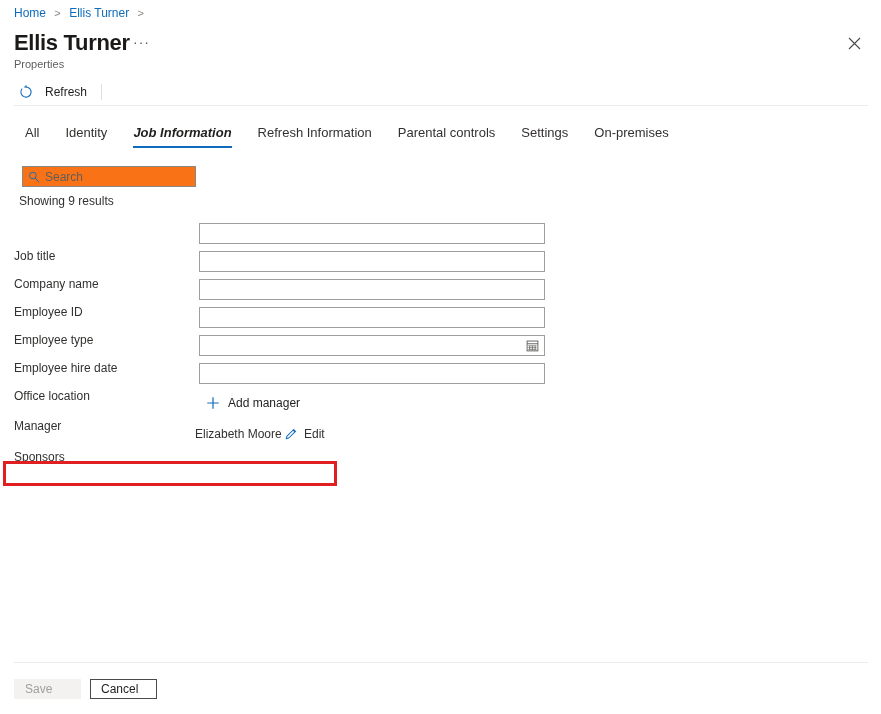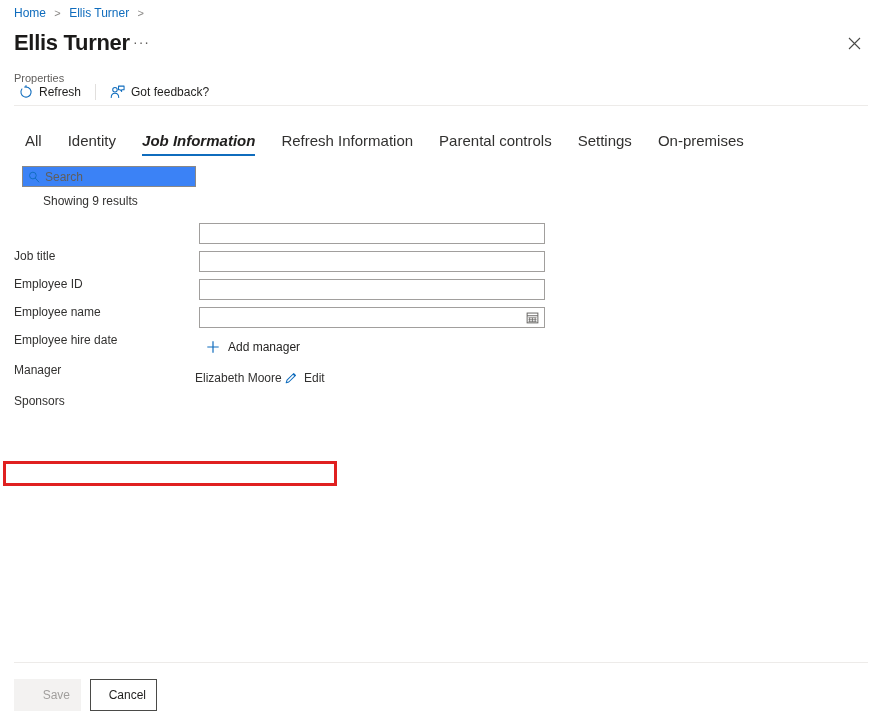--- a/index.html
+++ b/index.html
@@ -55,21 +55,21 @@
     top: 35px;
     font-size: 14px;
     color: #605e5c;
     letter-spacing: 1px;
     cursor: pointer;
     line-height: 14px;
   }
   .page-subtitle {
     position: absolute;
     left: 14px;
-    top: 71px;
+    top: 57px;
     font-size: 11px;
     line-height: 14px;
     color: #605e5c;
     white-space: nowrap;
   }
 
   
   .close-btn {
     position: absolute;
     right: 14px;
@@ -96,20 +96,21 @@
   }
   .cmd-item {
     display: flex;
     align-items: center;
     height: 24px;
     cursor: pointer;
     padding: 0 4px;
     font-size: 12px;
     color: #201f1e;
     white-space: nowrap;
+    gap: 6px;
   }
   .cmd-icon {
     width: 15px;
     height: 15px;
     margin-right: 6px;
     display: inline-flex;
     align-items: center;
     justify-content: center;
     color: #0f6cbd;
     flex: none;
@@ -133,25 +134,25 @@
   
   .tabs {
     position: absolute;
     left: 12px;
     top: 119px;
     display: flex;
     align-items: flex-start;
   }
   .tab {
     position: relative;
-    font-size: 15px;
+    font-size: 13px;
     line-height: 16px;
     color: #323130;
     padding: 2px 0 7px 0;
-    margin: 12px 13px;
+    margin: 4px 13px;
     cursor: pointer;
     white-space: nowrap;
   }
   .tab.active {
     font-weight: bold;
     color: #201f1e;
     font-style: italic;
   }
   .tab.active::after {
     content: "";
@@ -164,21 +165,21 @@
   }
 
   
   .search-wrap {
     position: absolute;
     left: 22px;
     top: 166px;
     width: 174px;
     height: 21px;
     border: 1px solid #8a8886;
-    background: #3b82f6;
+    background: #f97316;
     display: flex;
     align-items: center;
     box-sizing: border-box;
   }
   .search-icon {
     width: 22px;
     flex: none;
     display: flex;
     align-items: center;
     justify-content: center;
@@ -198,21 +199,20 @@
   .search-input::placeholder { color: #605e5c; opacity: 1; }
 
   .results-count {
     position: absolute;
     left: 19px;
     top: 193px;
     font-size: 12px;
     line-height: 16px;
     color: #323130;
     white-space: nowrap;
-    margin-left: 24px;
   }
 
   
   .form {
     position: absolute;
     left: 0;
     top: 219px;
     width: 881px;
   }
   .form-row {
@@ -342,27 +342,27 @@
     background: #edebe9;
   }
   .footer {
     position: absolute;
     left: 14px;
     top: 679px;
     display: flex;
     align-items: center;
   }
   .btn {
-    height: 32px;
+    height: 20px;
     min-width: 67px;
     box-sizing: border-box;
     font-family: "Liberation Sans", sans-serif;
     font-size: 12px;
     line-height: 18px;
-    text-align: right;
+    text-align: left;
     padding: 0 10px;
     cursor: pointer;
   }
   .btn-disabled {
     background: #f3f2f1;
     border: 1px solid #f3f2f1;
     color: #a19f9d;
     cursor: default;
   }
   .btn-default {
@@ -396,30 +396,20 @@
   <div class="cmd-item">
     <span class="cmd-icon">
       <svg width="14" height="14" viewBox="0 0 16 16">
         <path d="M8 2.2 A5.8 5.8 0 1 1 3.3 4.6" stroke="#0f6cbd" stroke-width="1.2" fill="none" stroke-linecap="round"></path>
         <path d="M8 2.2 L8 0.6 M8 2.2 L6.4 2.2" stroke="#0f6cbd" stroke-width="1.2" fill="none" stroke-linecap="round"></path>
       </svg>
     </span>
     <span>Refresh</span>
   </div>
   <div class="cmd-sep"></div>
-  <div class="cmd-item">
-    <span class="cmd-icon">
-      <svg width="15" height="15" viewBox="0 0 16 16">
-        <circle cx="5.3" cy="5" r="2.4" stroke="#0f6cbd" stroke-width="1.1" fill="none"></circle>
-        <path d="M1.3 13.4 C1.3 10.3 3.1 8.7 5.3 8.7 C7.5 8.7 9.3 10.3 9.3 13.4" stroke="#0f6cbd" stroke-width="1.1" fill="none" stroke-linecap="round"></path>
-        <path d="M9.1 1.2 H15 V5.1 H12.4 L12.4 6.9 L10.9 5.1 H9.1 Z" stroke="#0f6cbd" stroke-width="1.1" fill="none" stroke-linejoin="round"></path>
-      </svg>
-    </span>
-    <span>Got feedback?</span>
-  </div>
 </div>
 
 <div class="hr-top"></div>
 
 <div class="tabs">
   <div class="tab">All</div>
   <div class="tab">Identity</div>
   <div class="tab active">Job Information</div>
   <div class="tab">Refresh Information</div>
   <div class="tab">Parental controls</div>
@@ -441,31 +431,37 @@
 
 <div class="form">
 
   <div class="form-row">
     <span class="field-label">Job title</span>
     <span class="field-control">
       <input class="text-input" type="text" style="">
     </span>
   </div>
 
+  <div class="form-row">
+    <span class="field-label">Company name</span>
+    <span class="field-control">
+      <input class="text-input" type="text" style="">
+    </span>
+  </div>
 
 
   <div class="form-row">
     <span class="field-label">Employee ID</span>
     <span class="field-control">
       <input class="text-input" type="text" style="">
     </span>
   </div>
 
   <div class="form-row">
-    <span class="field-label">Employee name</span>
+    <span class="field-label">Employee type</span>
     <span class="field-control">
       <input class="text-input" type="text" style="">
     </span>
   </div>
 
   <div class="form-row">
     <span class="field-label">Employee hire date</span>
     <span class="field-control">
       <span class="date-input-wrap">
         <input class="date-input" type="text" style="">
@@ -474,20 +470,26 @@
             <rect x="1.2" y="2.2" width="11.6" height="10.6" stroke="#605e5c" stroke-width="1" fill="none"></rect>
             <path d="M1.2 5.1 H12.8" stroke="#605e5c" stroke-width="1" fill="none"></path>
             <path d="M3.9 7.3 V11.6 M6.9 7.3 V11.6 M9.9 7.3 V11.6" stroke="#605e5c" stroke-width="0.8" fill="none"></path>
             <path d="M2.6 7.3 H11.4 M2.6 9.4 H11.4 M2.6 11.5 H11.4" stroke="#605e5c" stroke-width="0.8" fill="none"></path>
           </svg>
         </span>
       </span>
     </span>
   </div>
 
+  <div class="form-row">
+    <span class="field-label">Office location</span>
+    <span class="field-control">
+      <input class="text-input" type="text" style="">
+    </span>
+  </div>
 
   <div class="form-row" style="height:32px">
     <span class="field-label">Manager</span>
     <span class="field-control" style="left:201px">
       <span class="link-action">
         <span class="link-icon">
           <svg width="14" height="14" viewBox="0 0 14 14">
             <path d="M7 1.3 V12.7 M1.3 7 H12.7" stroke="#0f6cbd" stroke-width="1.2" fill="none"></path>
           </svg>
         </span>

